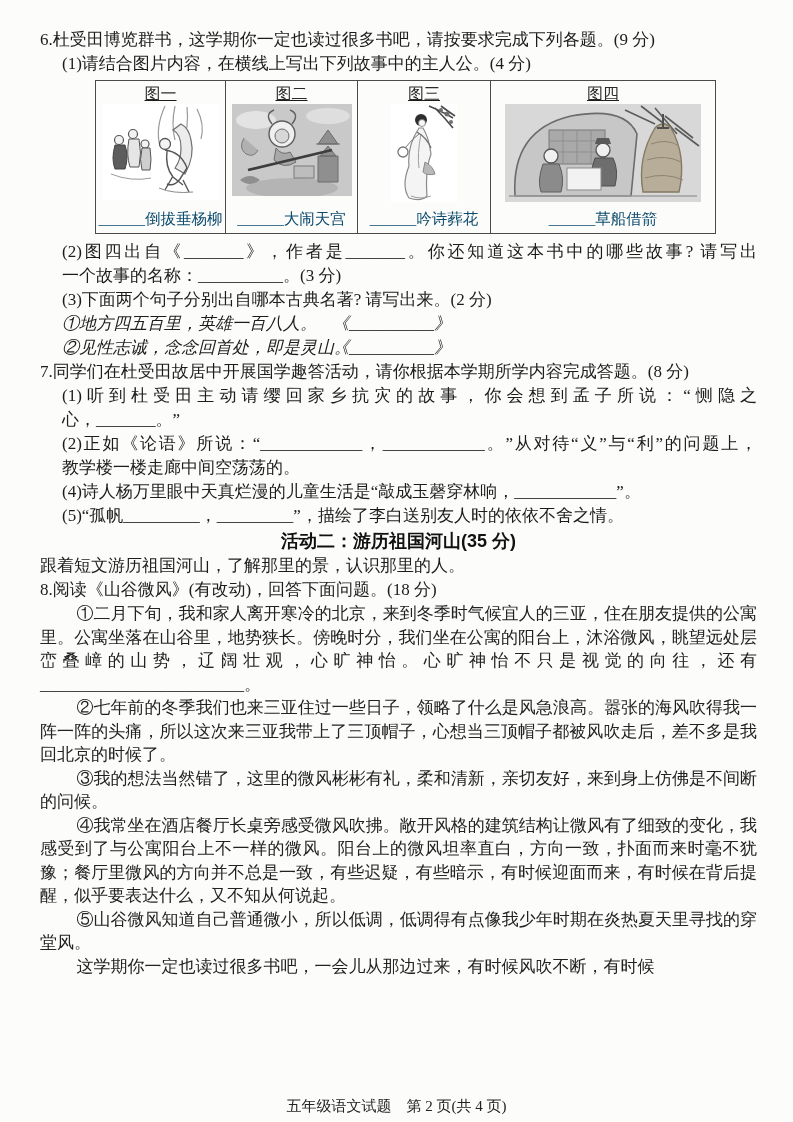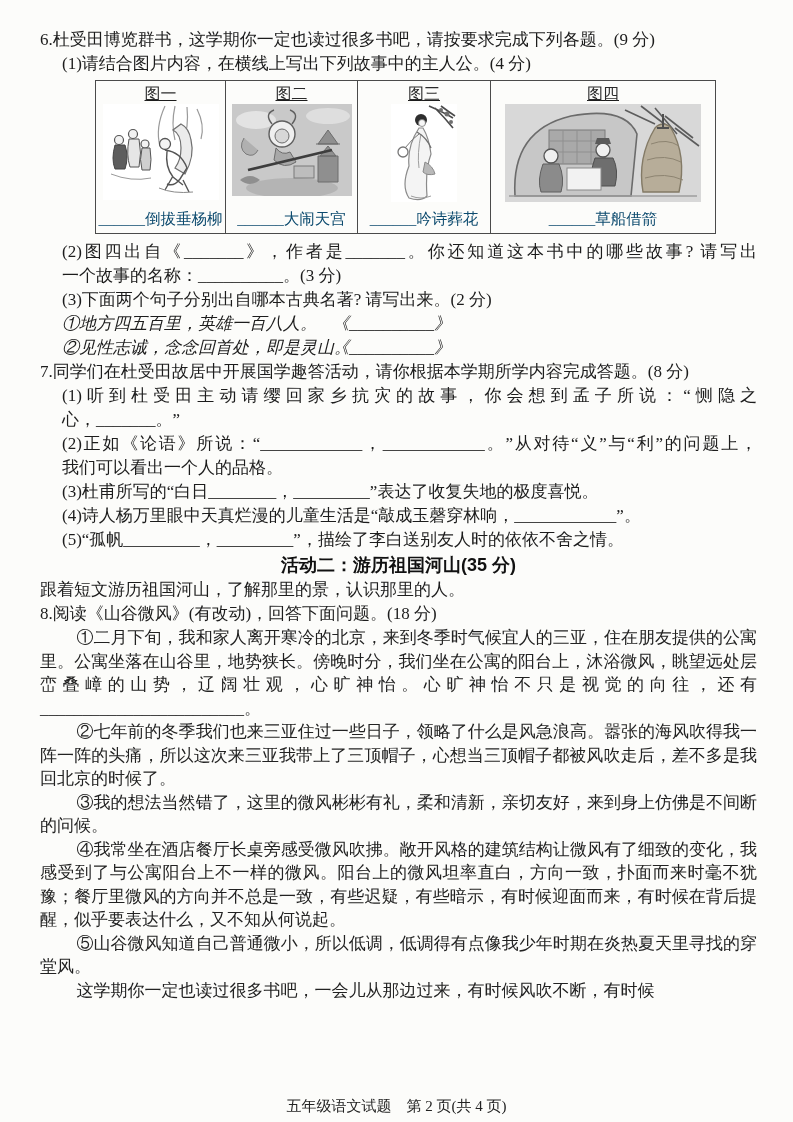--- a/index.html
+++ b/index.html
@@ -161,22 +161,21 @@
     </p>
     <p class="l sub bookline">
       <span>②见性志诚，念念回首处，即是灵山。</span>
       <span class="book">《__________》</span>
     </p>
 
     <p class="l">7.同学们在杜受田故居中开展国学趣答活动，请你根据本学期所学内容完成答题。(8 分)</p>
     <p class="l sub spread">(1)听到杜受田主动请缨回家乡抗灾的故事，你会想到孟子所说：“恻隐之</p>
     <p class="l sub">心，_______。”</p>
     <p class="l sub spread">(2)正如《论语》所说：“____________，____________。”从对待“义”与“利”的问题上，</p>
-    <p class="l sub">我们可以看出一个人的品格。</p>
-    <p class="l sub">(3)杜甫所写的“白日________，_________”表达了收复失地的极度喜悦。</p>
+    <p class="l sub">教学楼一楼走廊中间空荡荡的。</p>
     <p class="l sub">(4)诗人杨万里眼中天真烂漫的儿童生活是“敲成玉磬穿林响，____________”。</p>
     <p class="l sub">(5)“孤帆_________，_________”，描绘了李白送别友人时的依依不舍之情。</p>
 
     <p class="activity">活动二：游历祖国河山(35 分)</p>
     <p class="l">跟着短文游历祖国河山，了解那里的景，认识那里的人。</p>
 
     <p class="l">8.阅读《山谷微风》(有改动)，回答下面问题。(18 分)</p>
     <p class="para">①二月下旬，我和家人离开寒冷的北京，来到冬季时气候宜人的三亚，住在朋友提供的公寓里。公寓坐落在山谷里，地势狭长。傍晚时分，我们坐在公寓的阳台上，沐浴微风，眺望远处层峦叠嶂的山势，辽阔壮观，心旷神怡。心旷神怡不只是视觉的向往，还有________________________。</p>
     <p class="para">②七年前的冬季我们也来三亚住过一些日子，领略了什么是风急浪高。嚣张的海风吹得我一阵一阵的头痛，所以这次来三亚我带上了三顶帽子，心想当三顶帽子都被风吹走后，差不多是我回北京的时候了。</p>
     <p class="para">③我的想法当然错了，这里的微风彬彬有礼，柔和清新，亲切友好，来到身上仿佛是不间断的问候。</p>

